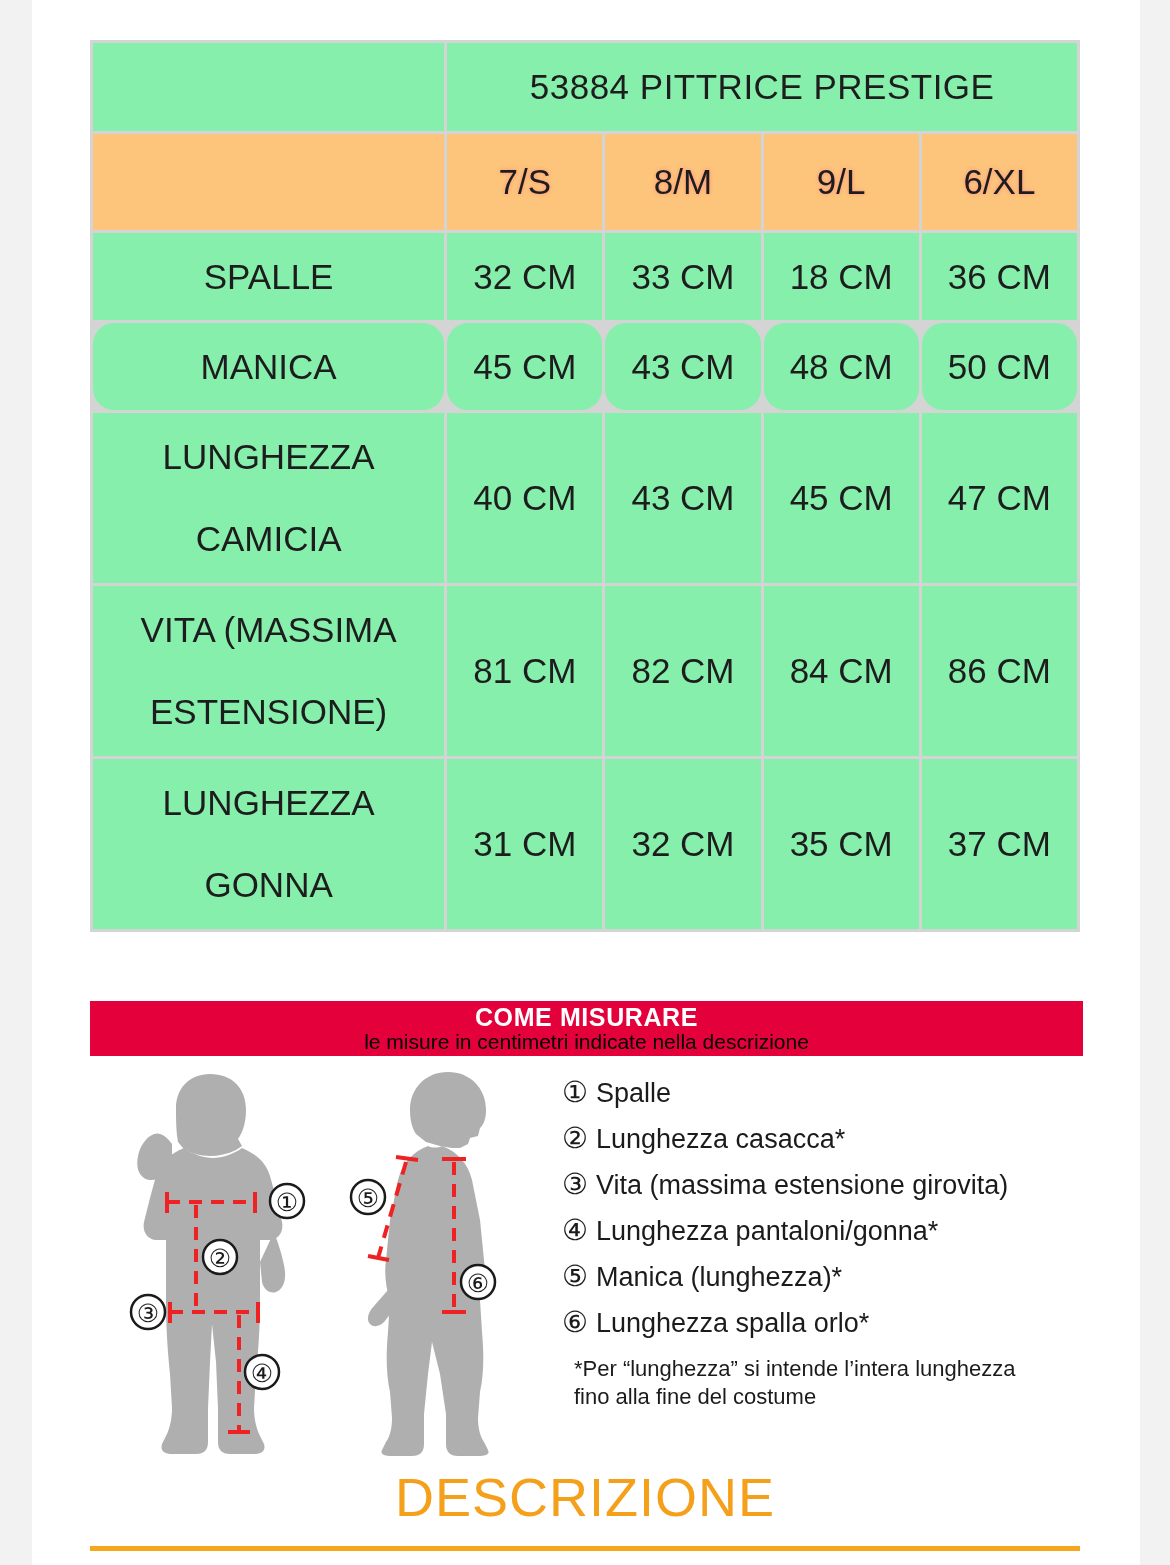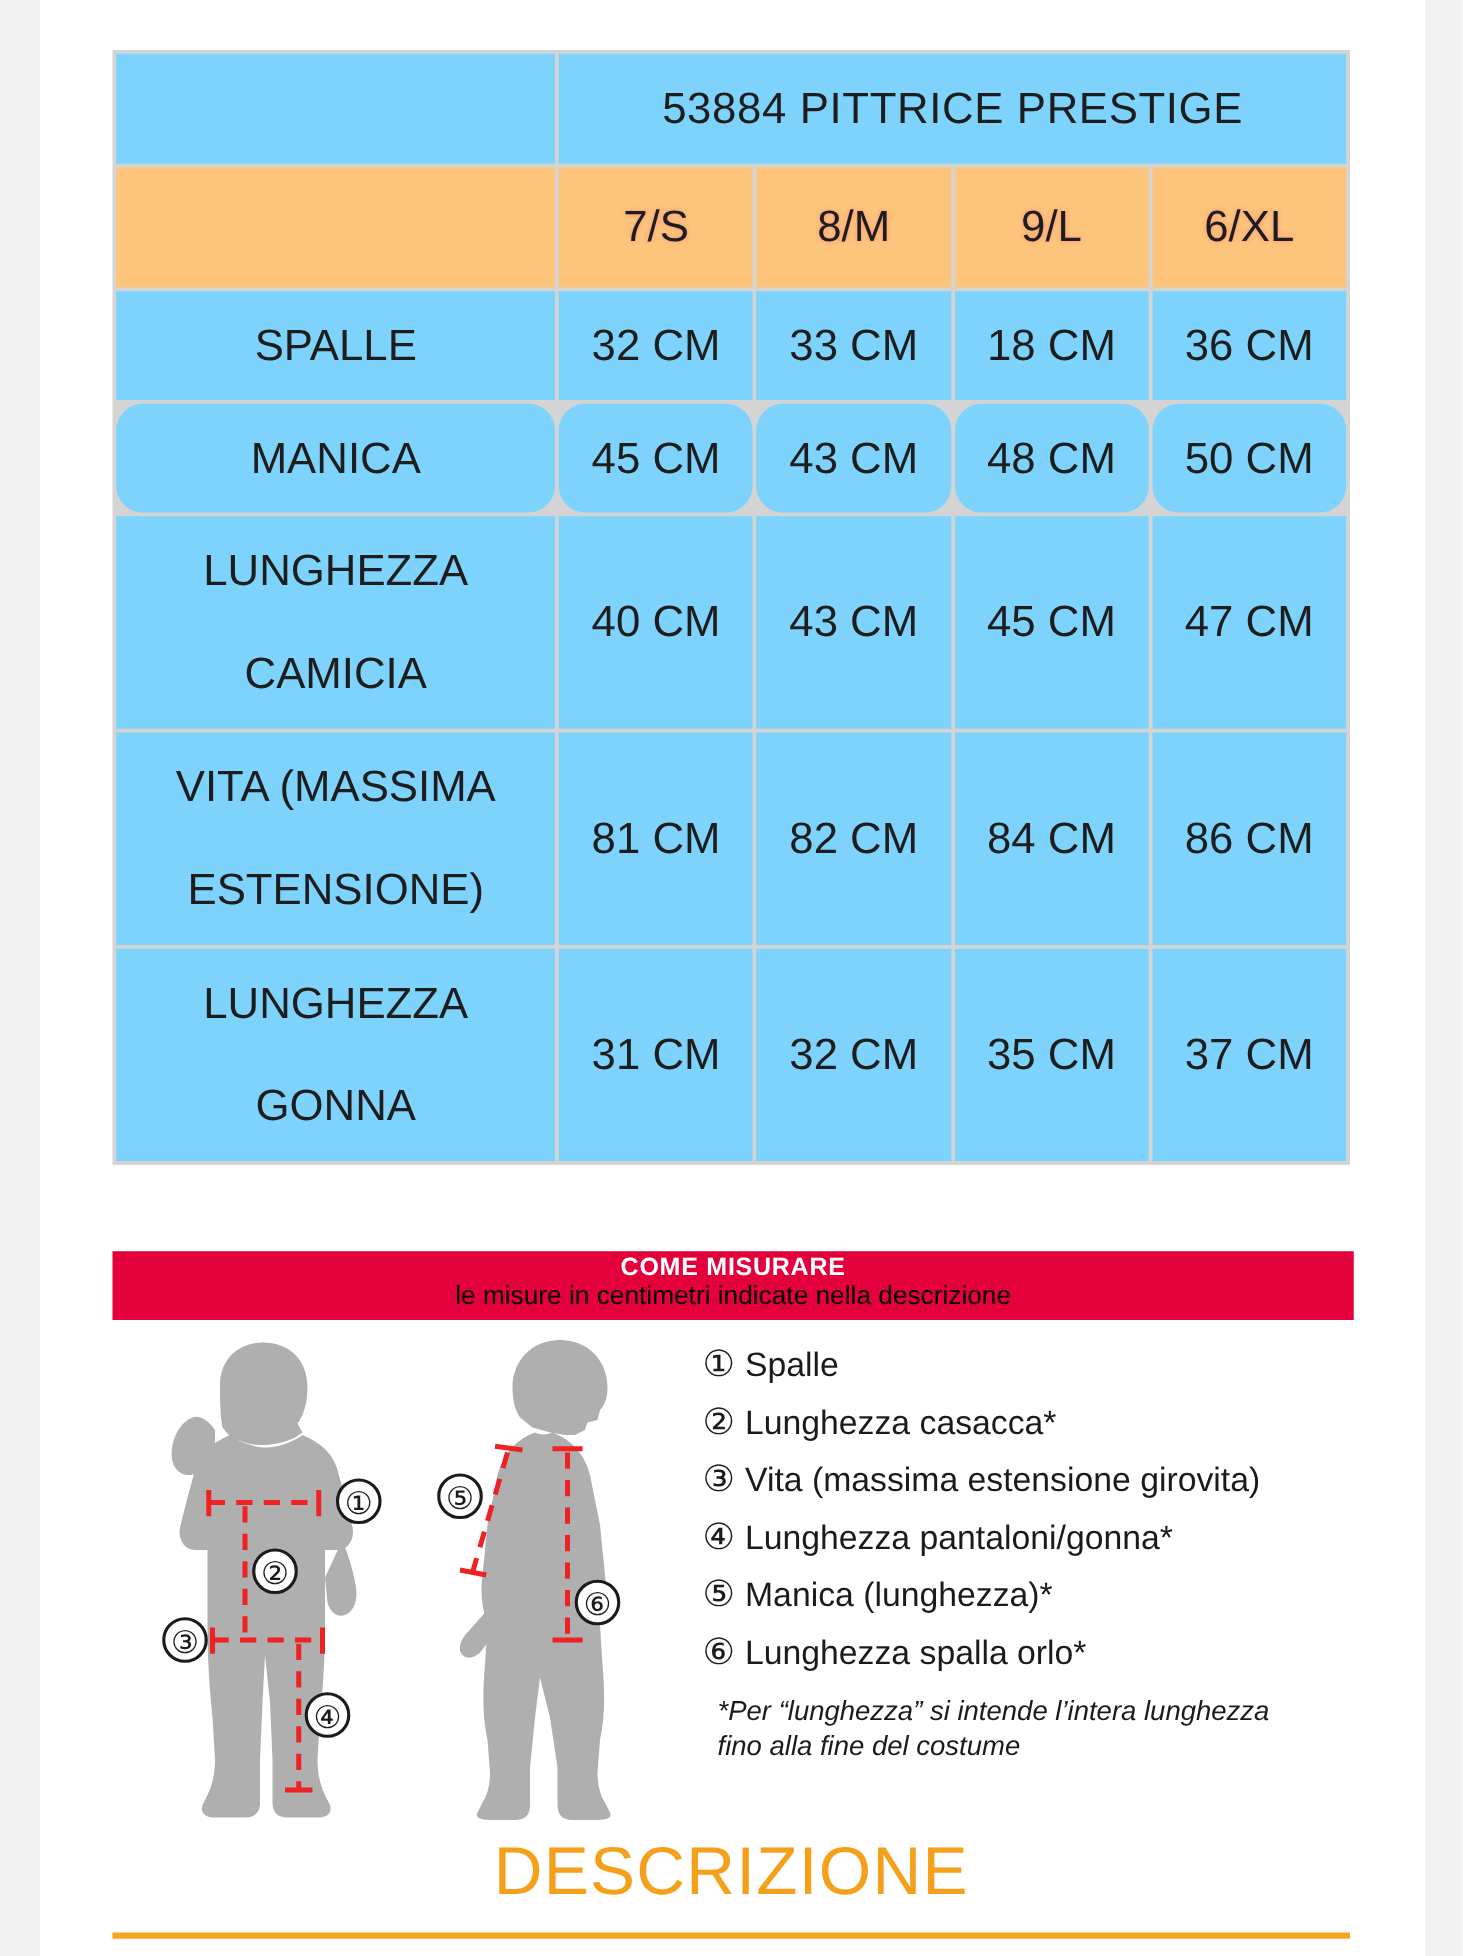--- a/index.html
+++ b/index.html
@@ -32,21 +32,21 @@
     width: 990px;
   }
   table.size-table {
     border-collapse: separate;
     border-spacing: 3px;
     width: 990px;
     background: #d4d4d4;
     table-layout: fixed;
   }
   table.size-table td {
-    background: #7dd3fc;
+    background: #86efac;
     text-align: center;
     vertical-align: middle;
     color: #1d1d1d;
     font-size: 35px;
     font-weight: 400;
     padding: 0;
     line-height: 1.3;
   }
   col.c-label { width: 344px; }
   col.c-size  { width: 152px; }
@@ -85,21 +85,21 @@
   }
   .measure-banner {
     background: #e4003a;
     width: 100%;
     height: 55px;
     text-align: center;
     padding-top: 3px;
   }
   .banner-title {
     color: #ffffff;
-    font-size: 20px;
+    font-size: 25px;
     font-weight: bold;
     letter-spacing: 0.6px;
     line-height: 1.05;
     display: block;
   }
   .banner-sub {
     color: #000000;
     font-size: 21px;
     font-weight: normal;
     line-height: 1.15;
@@ -139,21 +139,20 @@
     width: 34px;
     flex: 0 0 34px;
     font-size: 29px;
   }
   .legend-note {
     margin-top: 18px;
     font-size: 22px;
     color: #1b1b1b;
     line-height: 1.28;
     padding-left: 12px;
-    font-style: italic;
   }
 
   
   .descrizione {
     position: absolute;
     left: 0;
     top: 1466px;
     width: 1170px;
     text-align: center;
     color: #f5a01b;

